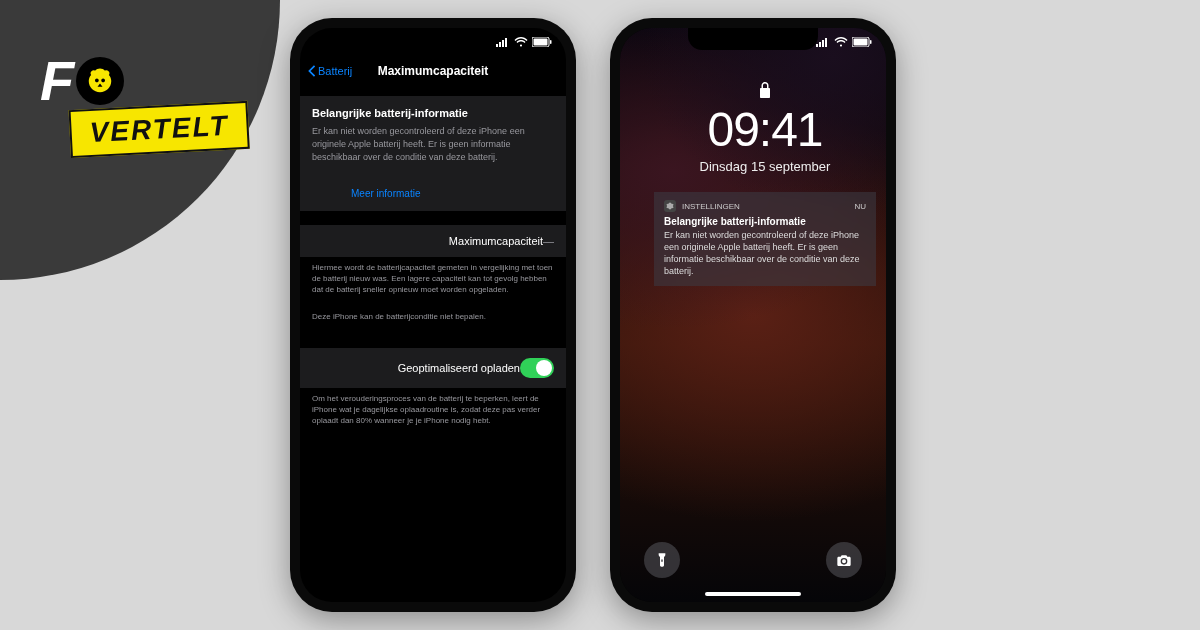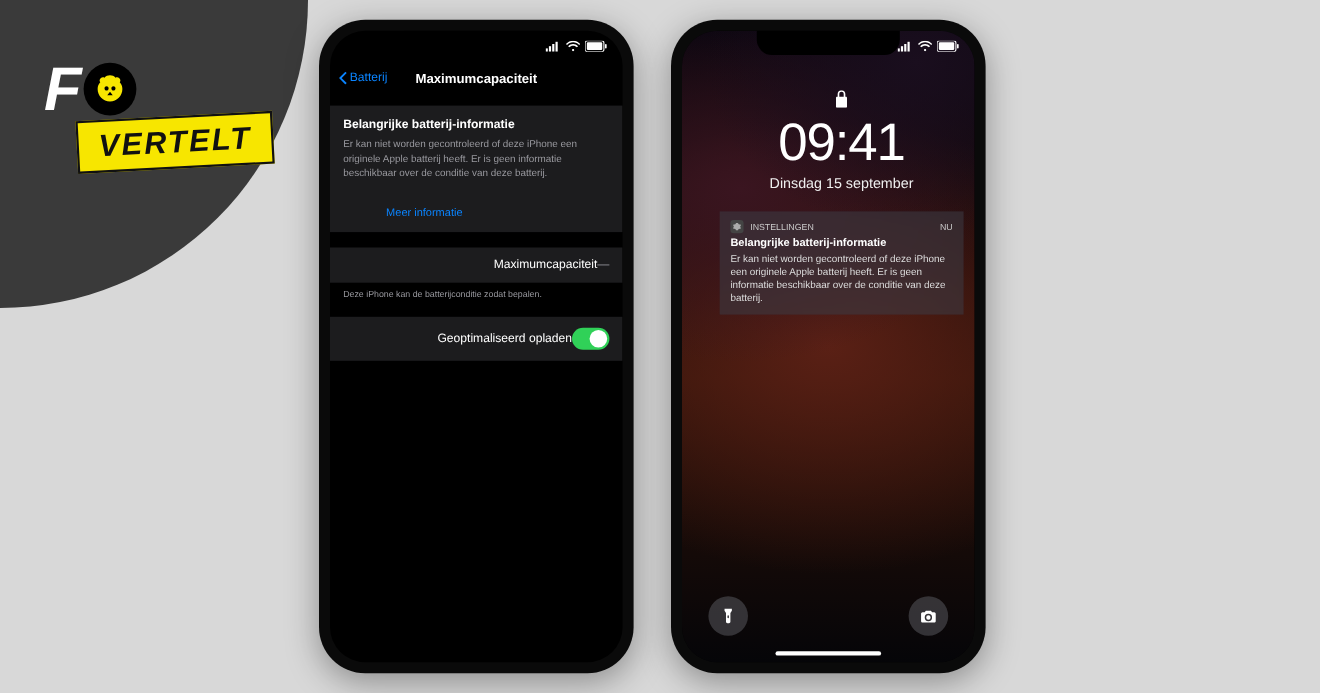--- a/index.html
+++ b/index.html
@@ -286,27 +286,29 @@
       <div class="card">
         <div class="card-title">Belangrijke batterij-informatie</div>
         <div class="card-body">Er kan niet worden gecontroleerd of deze iPhone een originele Apple batterij heeft. Er is geen informatie beschikbaar over de conditie van deze batterij.</div>
         <span class="link">Meer informatie</span>
       </div>
 
       <div class="row">
         <span>Maximumcapaciteit</span>
         <span class="row-val">—</span>
       </div>
-
-      <div class="row-desc">Deze iPhone kan de batterijconditie zodat bepalen.</div>
-
-      <div class="row" style="margin-top:4px">
+      <div class="row-desc">Hiermee wordt de batterijcapaciteit gemeten in vergelijking met toen de batterij nieuw was. Een lagere capaciteit kan tot gevolg hebben dat de batterij sneller opnieuw moet worden opgeladen.</div>
+
+      <div class="row-desc">Deze iPhone kan de batterijconditie niet bepalen.</div>
+
+      <div class="row" style="margin-top:16px">
         <span>Geoptimaliseerd opladen</span>
         <span class="toggle"></span>
       </div>
+      <div class="row-desc">Om het verouderingsproces van de batterij te beperken, leert de iPhone wat je dagelijkse oplaadroutine is, zodat deze pas verder oplaadt dan 80% wanneer je je iPhone nodig hebt.</div>
     </div>
   </div>
 
   <div class="phone">
     <div class="screen">
       <div class="lockscreen-bg"></div>
       <div class="notch"></div>
       <div class="status-bar">
         <svg width="14" height="10" viewBox="0 0 14 10">
             <rect x="0" y="7" width="2" height="3"></rect>

